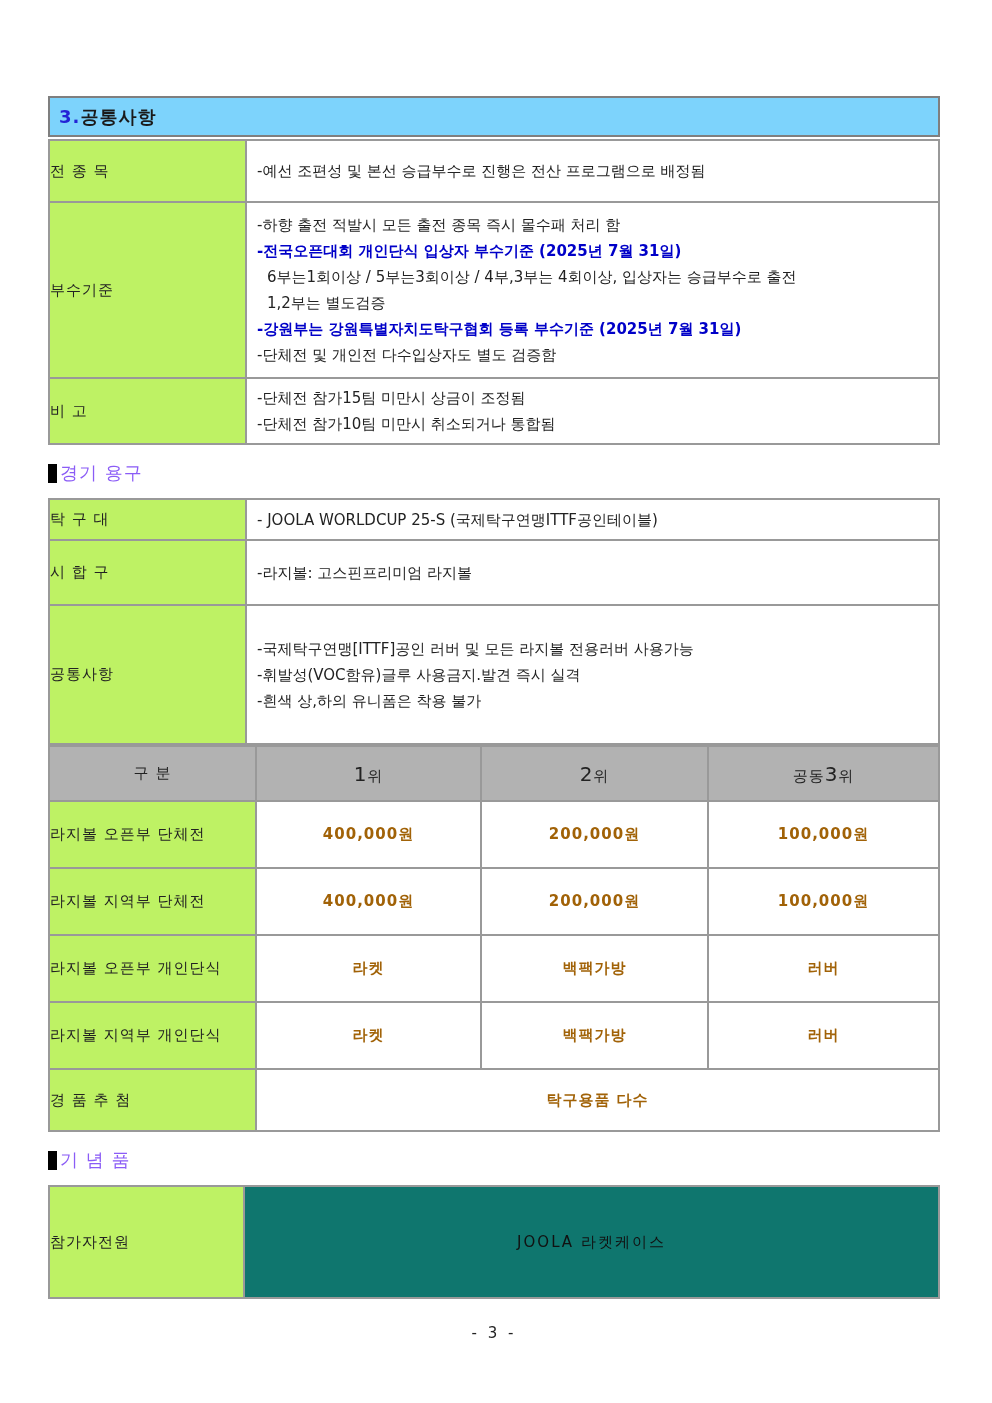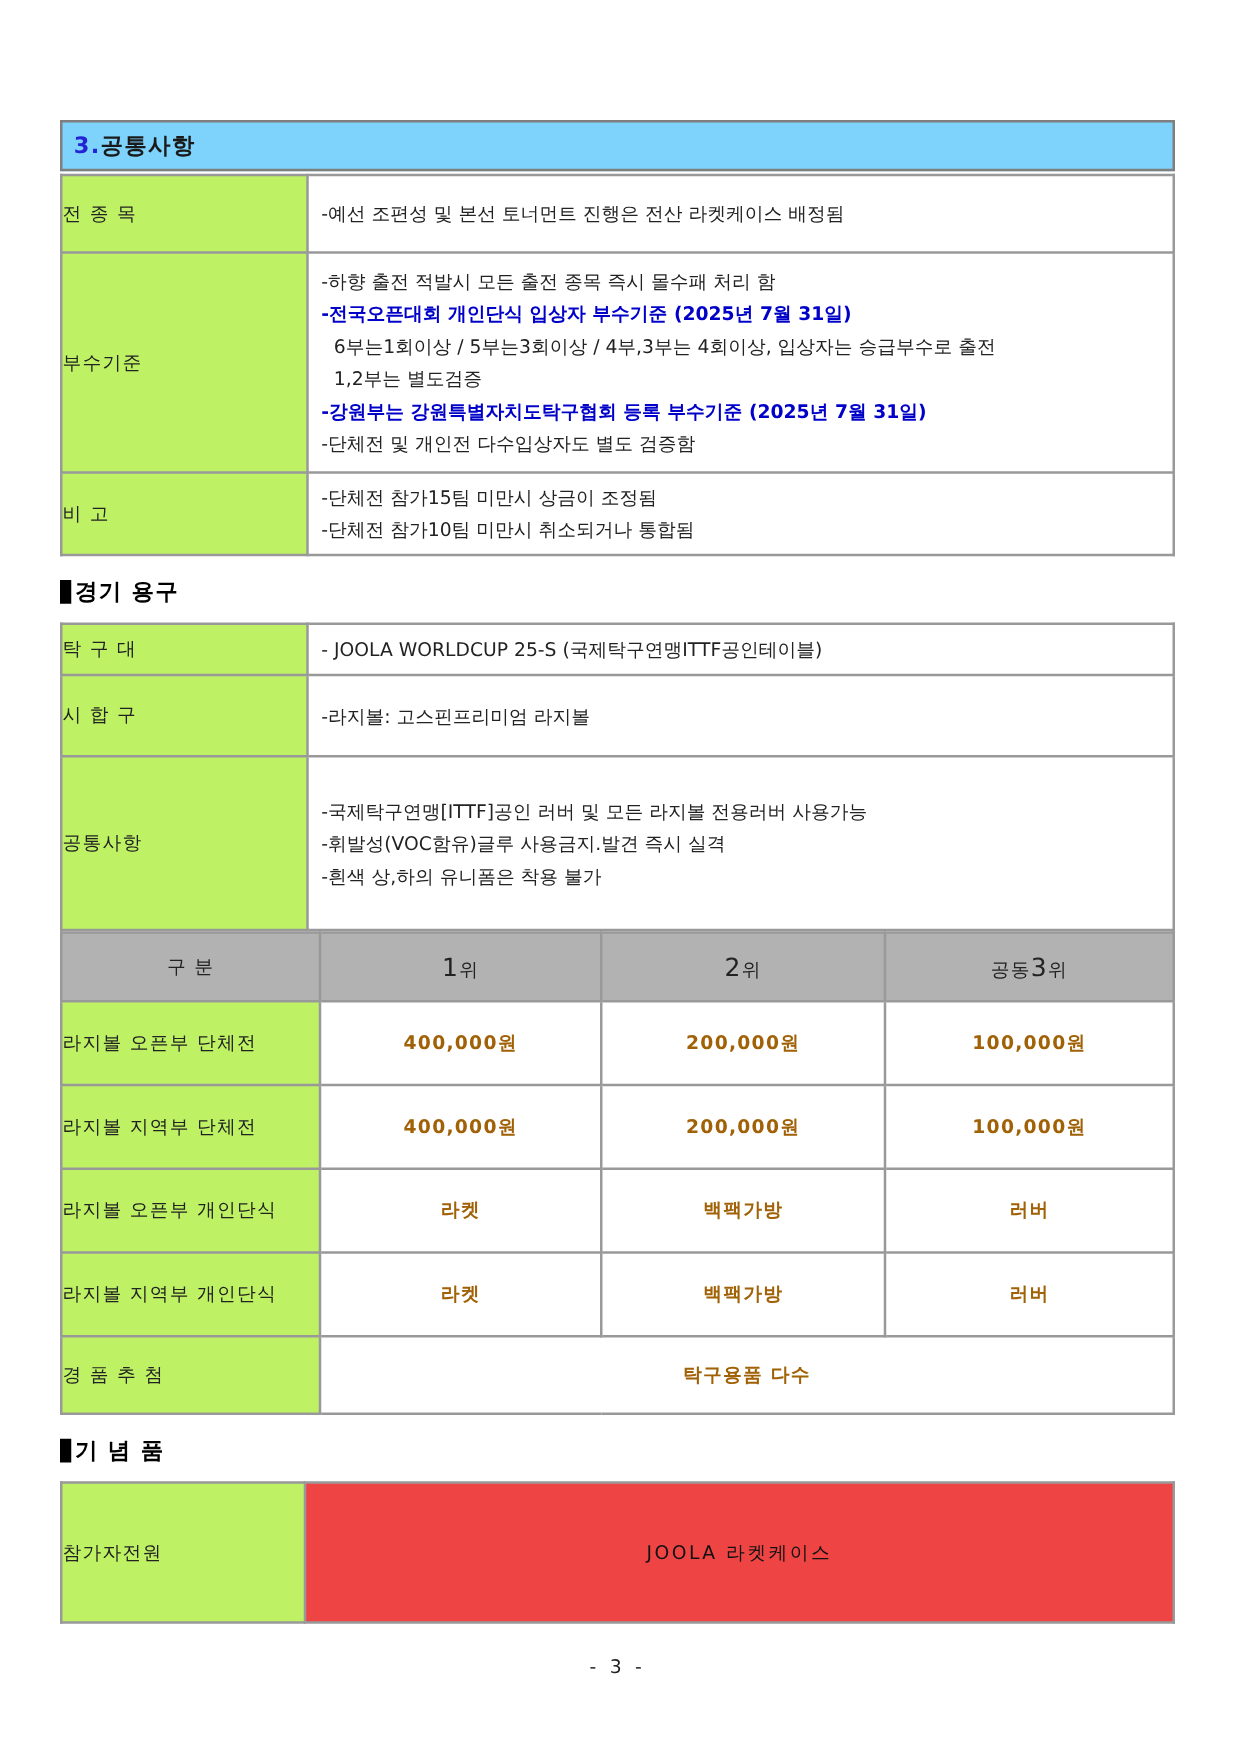--- a/index.html
+++ b/index.html
@@ -50,41 +50,41 @@
   .h62 td { height:62px; }
   .h79 td { height:65px; }
   .h109 td { height:139px; }
   .h176 td { height:176px; }
   .h67 td { height:67px; }
   .h112 td { height:112px; }
 
   
   .sec-heading {
     display:flex; align-items:center;
-    font-size:18px; font-weight:bold; color:#000000;
+    font-size:18px; font-weight:normal; color:#8b5cf6;
     letter-spacing:1px;
     margin-top:16px; margin-bottom:13px;
   }
   .sec-marker {
     display:inline-block; width:9px; height:19px;
     background:#000; margin-right:3px;
   }
 
   
   table.awards th.hdr {
     background:#b2b2b2;
     font-weight:normal; color:#222;
     height:55px; text-align:center; letter-spacing:1px;
   }
   table.awards th.hdr .big { font-size:20px; }
   table.awards td.cell { background:#fff; text-align:center; letter-spacing:1px; color:#a16207;font-weight:bold; }
   .h62raffle td { height:62px; }
 
   
-  td.big-val { background:#ef4444; text-align:center; font-size:21px; letter-spacing:2px; color:#111; }
+  td.big-val { background:#0f766e; text-align:center; font-size:21px; letter-spacing:2px; color:#111; }
 
   .footer {
     position:absolute; left:0; top:1228px; width:892px;
     text-align:center; font-size:15px; letter-spacing:3px; color:#222;
   }
 </style>
 </head>
 <body>
 
 <div class="page">
@@ -95,21 +95,21 @@
 
   <table class="tbl">
     <colgroup>
         <col style="width:197px">
         <col>
       </colgroup>
     <tbody>
       <tr class="h62">
         <td class="lbl">전 종 목</td>
         <td class="val">
-          <div class="line">-예선 조편성 및 본선 토너먼트 진행은 전산 라켓케이스 배정됨</div>
+          <div class="line">-예선 조편성 및 본선 승급부수로 진행은 전산 프로그램으로 배정됨</div>
         </td>
       </tr>
       <tr class="h176">
         <td class="lbl">부수기준</td>
         <td class="val">
           <div class="line">-하향 출전 적발시 모든 출전 종목 즉시 몰수패 처리 함</div>
           <div class="line blue">-전국오픈대회 개인단식 입상자 부수기준 (2025년 7월 31일)</div>
           <div class="line indent">6부는1회이상 / 5부는3회이상 / 4부,3부는 4회이상, 입상자는 승급부수로 출전</div>
           <div class="line indent">1,2부는 별도검증</div>
           <div class="line blue">-강원부는 강원특별자치도탁구협회 등록 부수기준 (2025년 7월 31일)</div>

